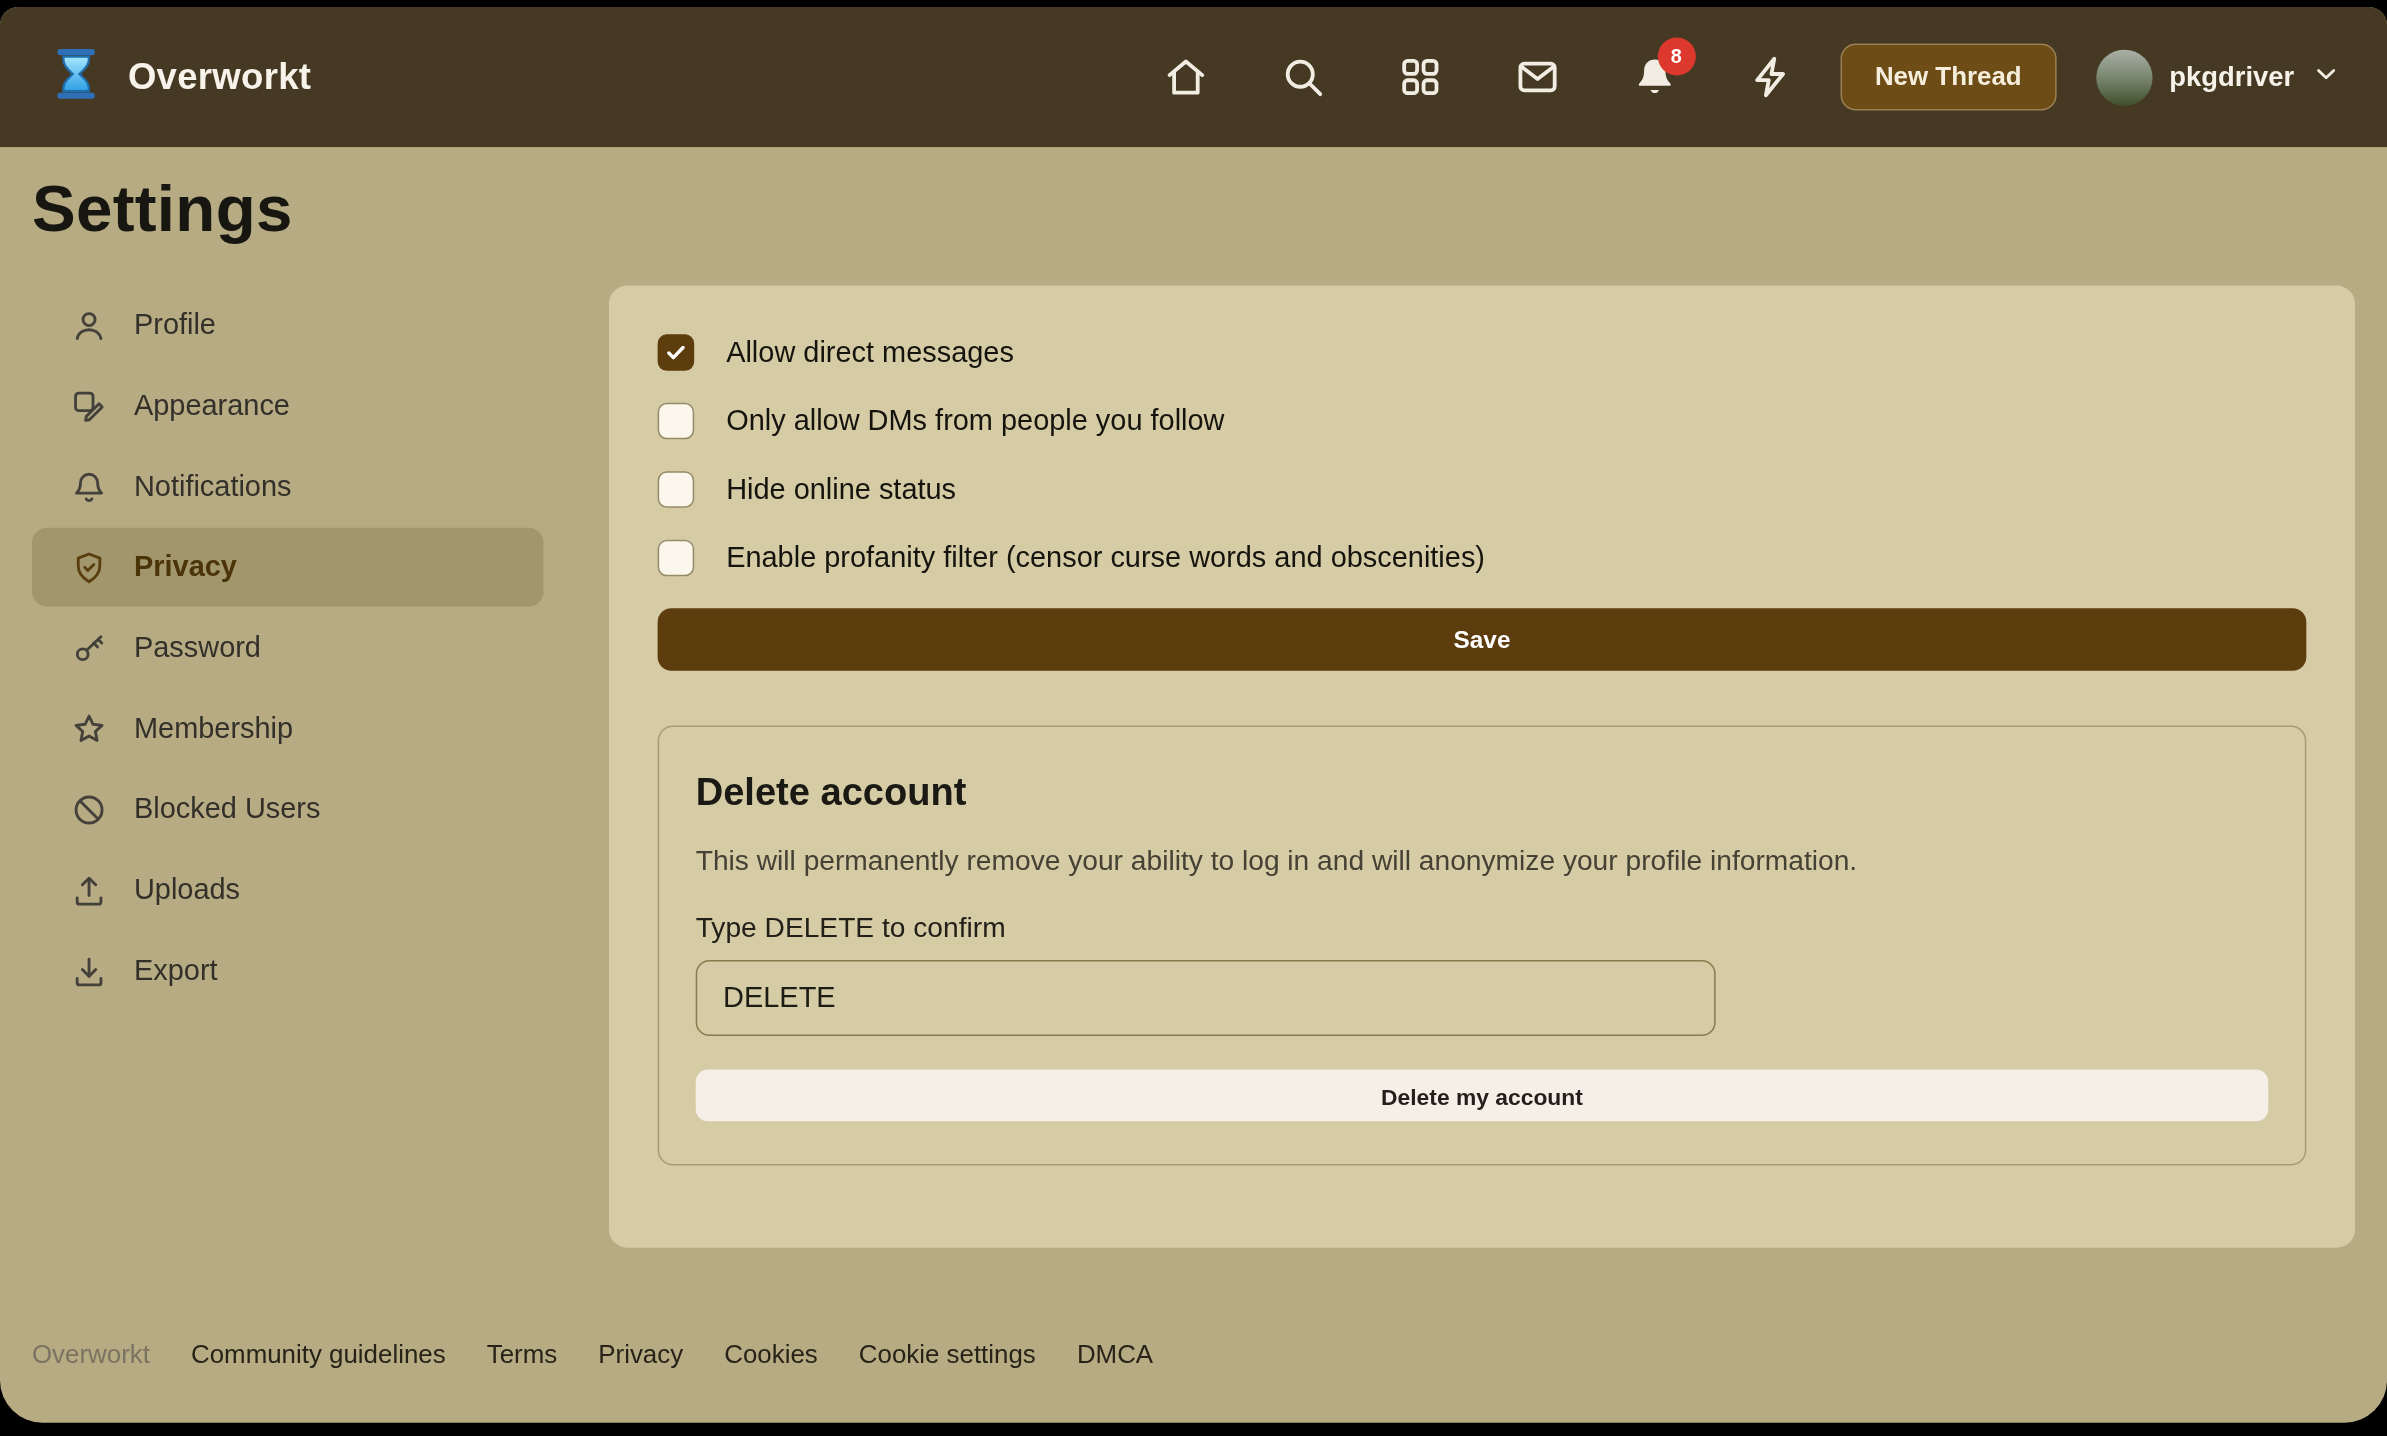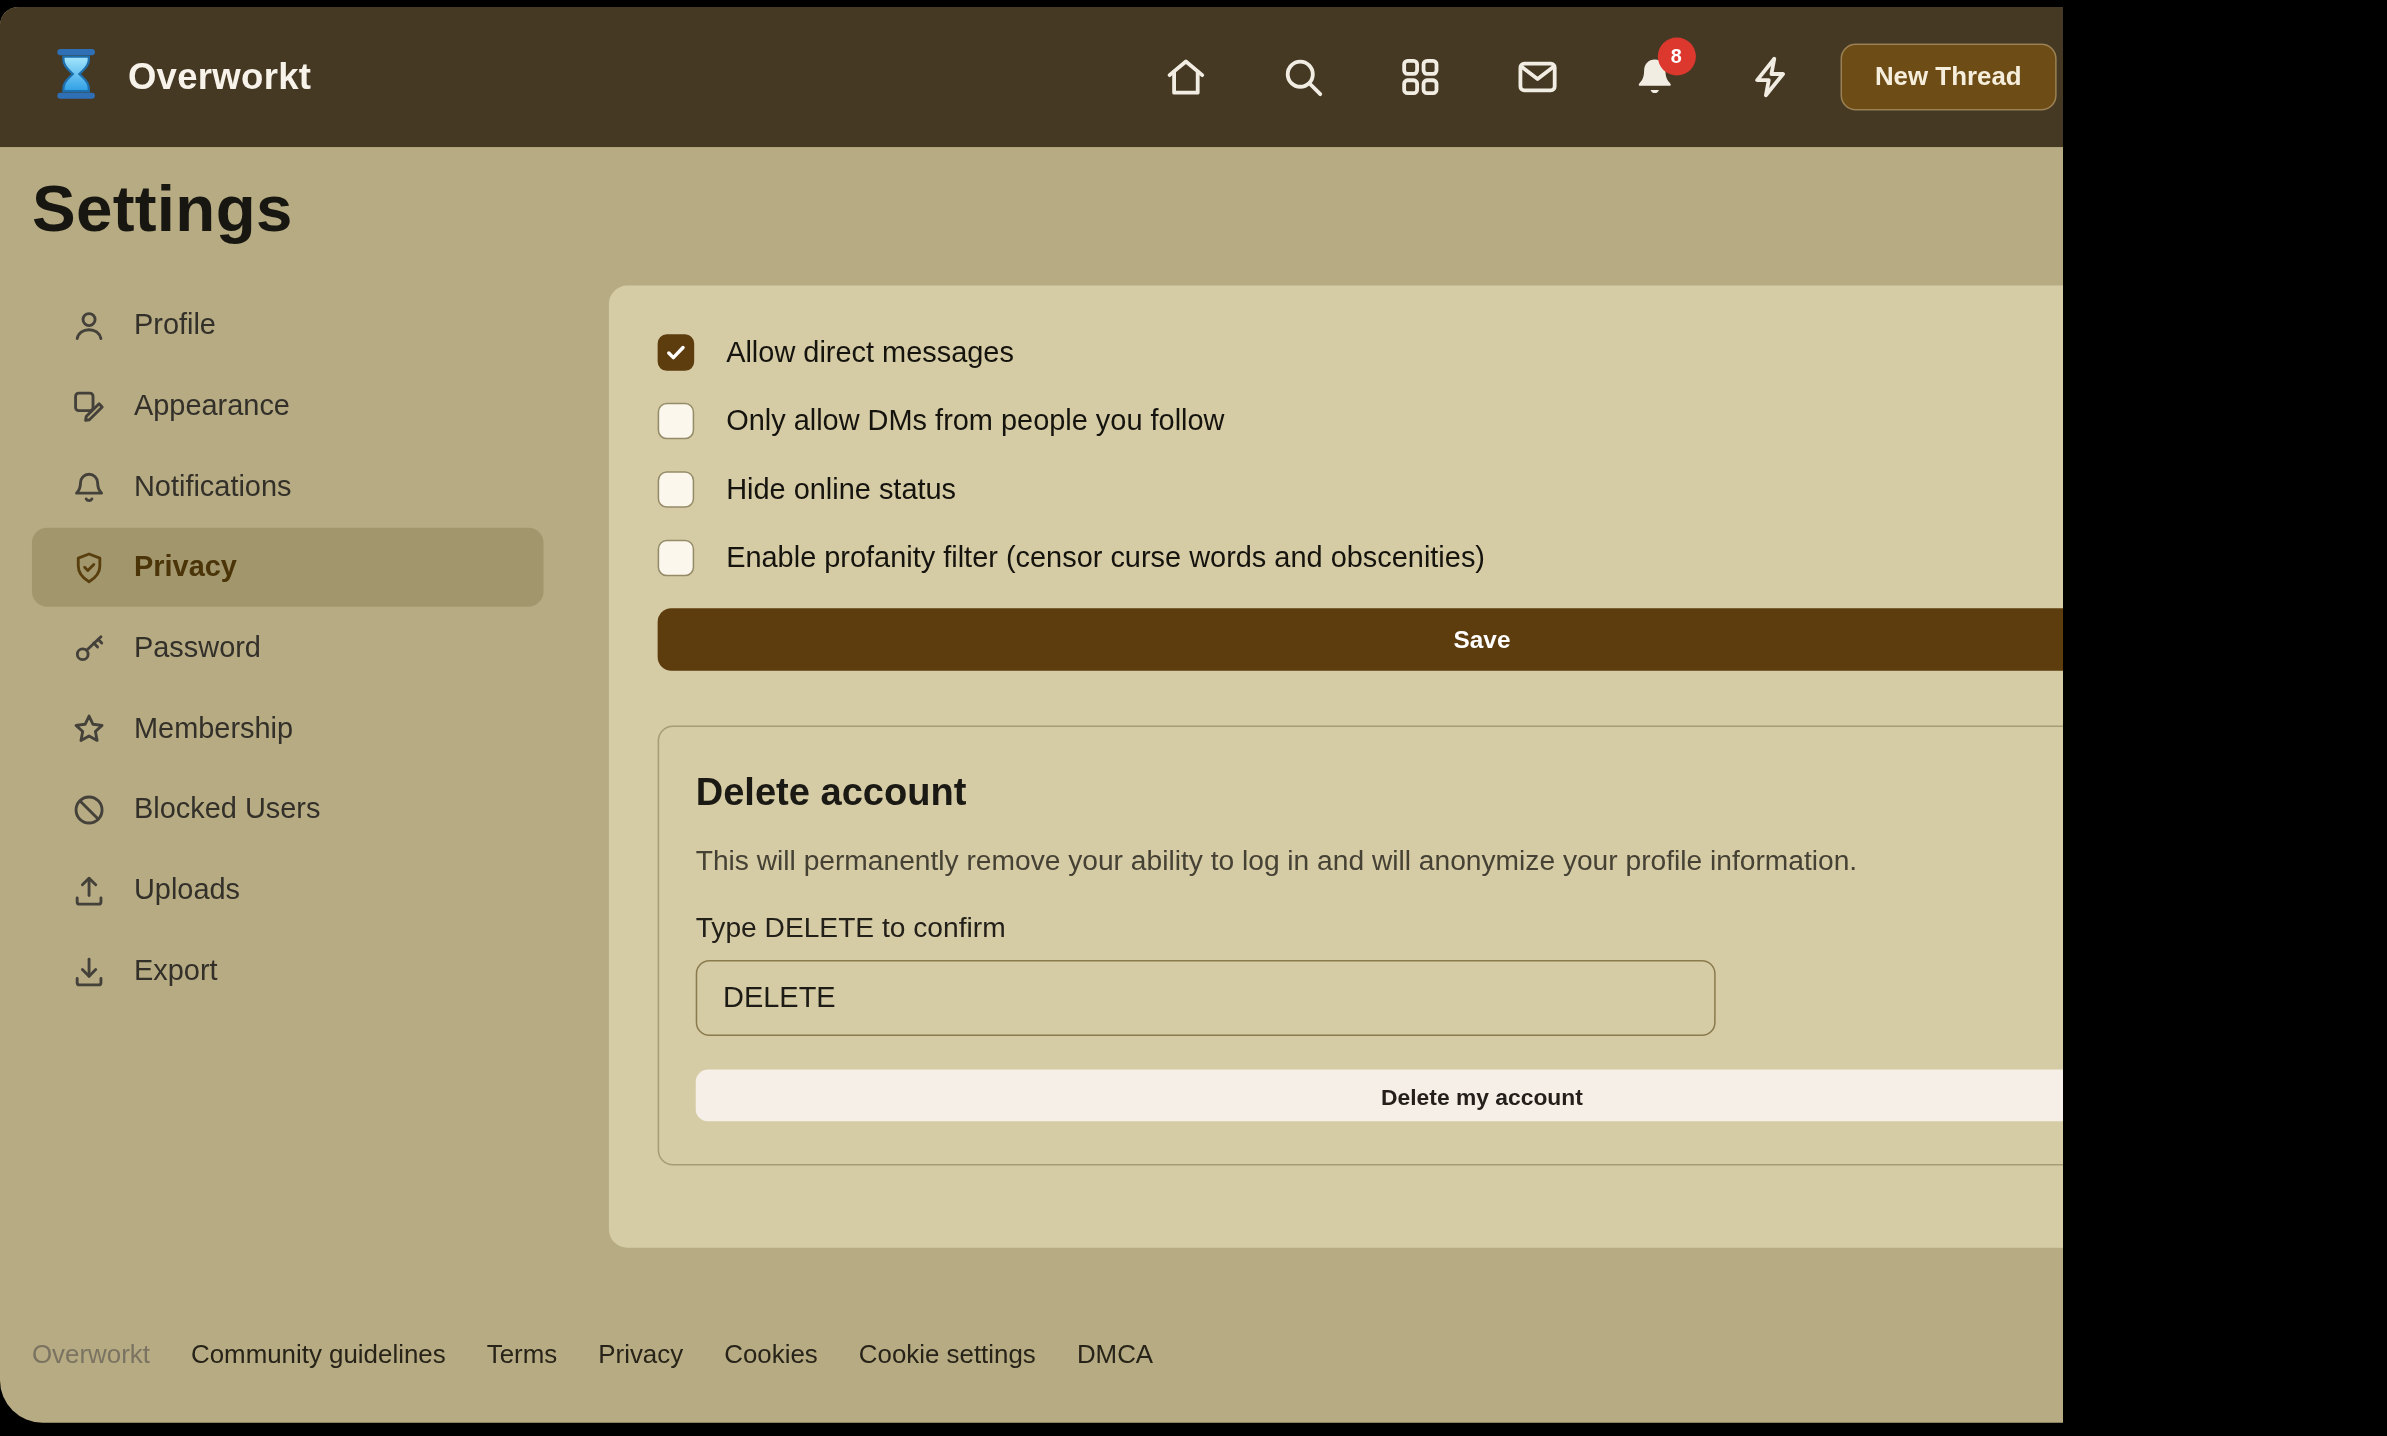--- a/index.html
+++ b/index.html
@@ -1,18 +1,18 @@
 <!DOCTYPE html>
 <html><head>
 <meta charset="utf-8">
 <style>
   * { margin:0; padding:0; box-sizing:border-box; }
   html,body { background:#000; }
   body { font-family:"Liberation Sans","DejaVu Sans",sans-serif; }
-  .viewport { width:2063px; height:1436px; overflow:hidden; background:#000; }
+  .viewport { width:2387px; height:1436px; overflow:hidden; background:#000; }
   .screen { width:1568px; height:943px; transform:scale(1.52233); transform-origin:0 0; background:#000; }
   .page { position:relative; margin-top:7px; height:930px; background:#b6ab82; border-radius:12px 12px 28px 28px; overflow:hidden; }
 
   
   .topbar { height:92px; background:#453924; display:flex; align-items:center; padding:0 30px; }
   .brand { display:flex; align-items:center; gap:14px; }
   .brand-name { color:#f7f3ea; font-size:24px; font-weight:bold; letter-spacing:.2px; }
   .topbar-spacer { flex:1; }
   .nav-icons { display:flex; align-items:center; gap:47px; margin-right:30px; }
   .nav-icon { width:30px; height:30px; color:#f2ede2; position:relative; cursor:pointer; }

